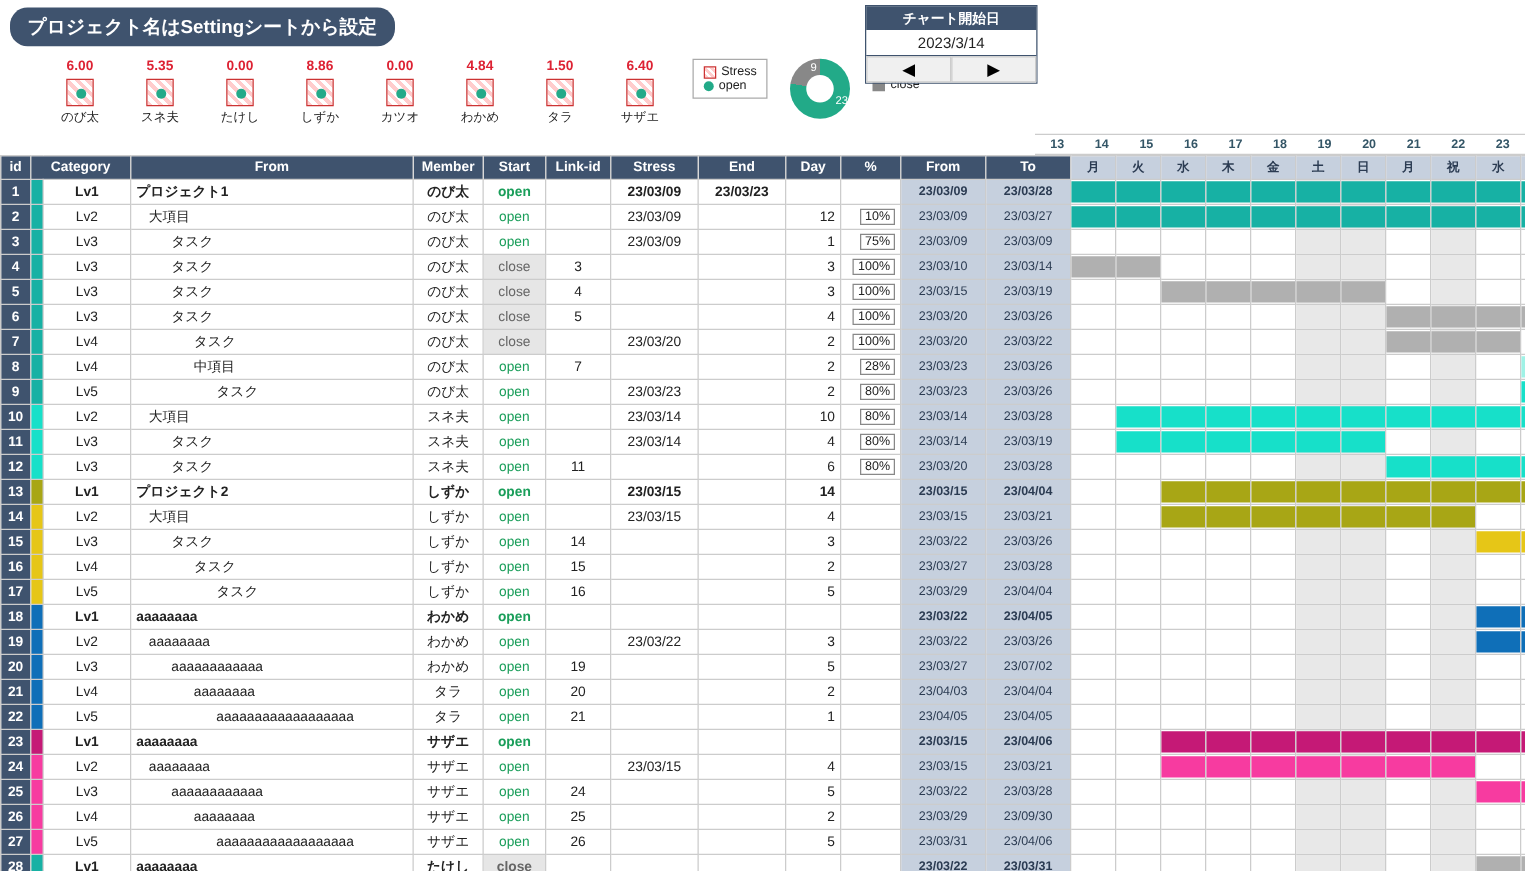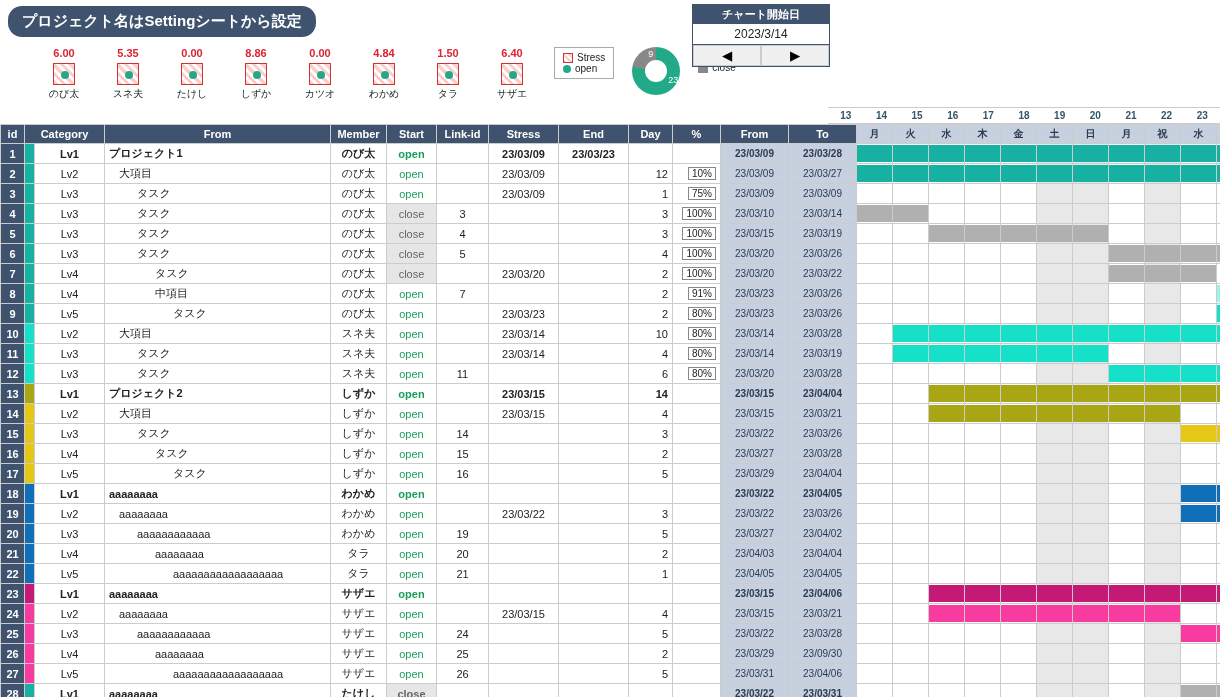--- a/index.html
+++ b/index.html
@@ -551,21 +551,21 @@
     <td class="">
           <span class="task-in indent-4">中項目</span>
         </td>
     <td class="mem-cell">のび太</td>
     <td class="stat-open">open</td>
     <td class="link-cell">7</td>
     <td class="start-cell"></td>
     <td class="end-cell"></td>
     <td class="day-cell">2</td>
     <td>
-          <span class="pct-cell">91%</span>
+          <span class="pct-cell">28%</span>
         </td>
     <td class="ft-cell-norm">23/03/23</td>
     <td class="ft-cell-norm">23/03/26</td>
     <td class="gcell" style=""></td>
         <td class="gcell" style=""></td>
         <td class="gcell" style=""></td>
         <td class="gcell" style=""></td>
         <td class="gcell" style=""></td>
         <td class="gcell" style="background:#e8e8e8;"></td>
         <td class="gcell" style="background:#e8e8e8;"></td>
@@ -986,21 +986,21 @@
           <span class="task-in indent-3">aaaaaaaaaaaa</span>
         </td>
     <td class="mem-cell">わかめ</td>
     <td class="stat-open">open</td>
     <td class="link-cell">19</td>
     <td class="start-cell"></td>
     <td class="end-cell"></td>
     <td class="day-cell">5</td>
     <td></td>
     <td class="ft-cell-norm">23/03/27</td>
-    <td class="ft-cell-norm">23/04/02</td>
+    <td class="ft-cell-norm">23/07/02</td>
     <td class="gcell" style=""></td>
         <td class="gcell" style=""></td>
         <td class="gcell" style=""></td>
         <td class="gcell" style=""></td>
         <td class="gcell" style=""></td>
         <td class="gcell" style="background:#e8e8e8;"></td>
         <td class="gcell" style="background:#e8e8e8;"></td>
         <td class="gcell" style=""></td>
         <td class="gcell" style="background:#e8e8e8;"></td>
         <td class="gcell" style=""></td>

